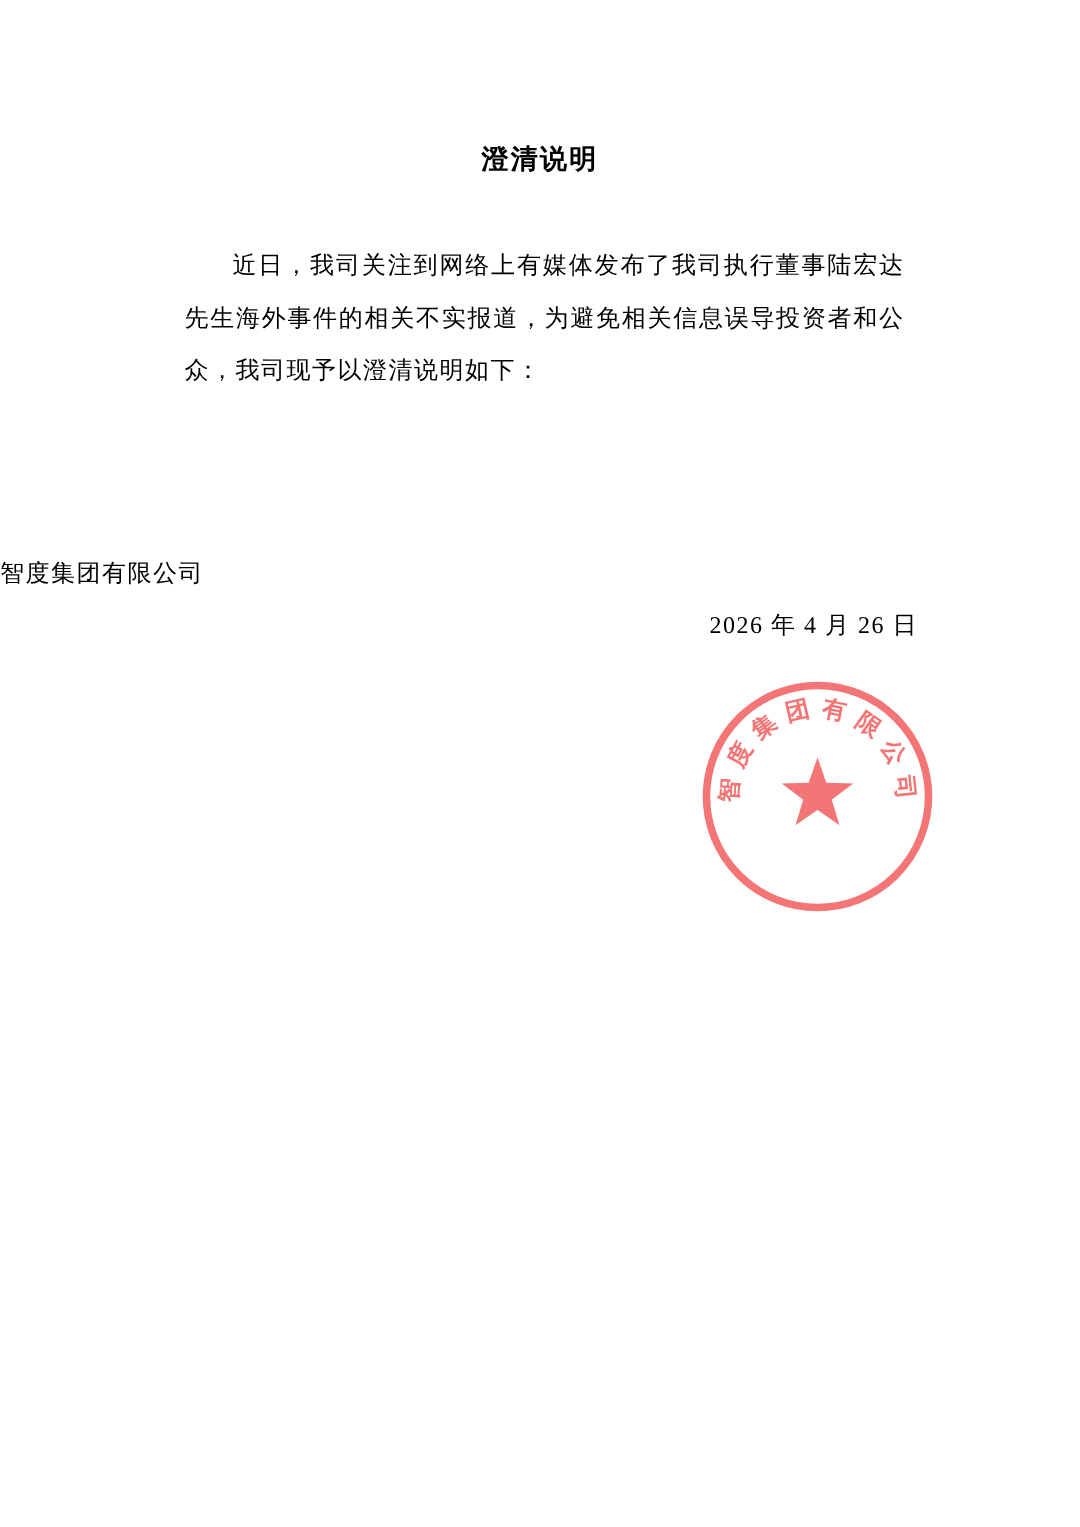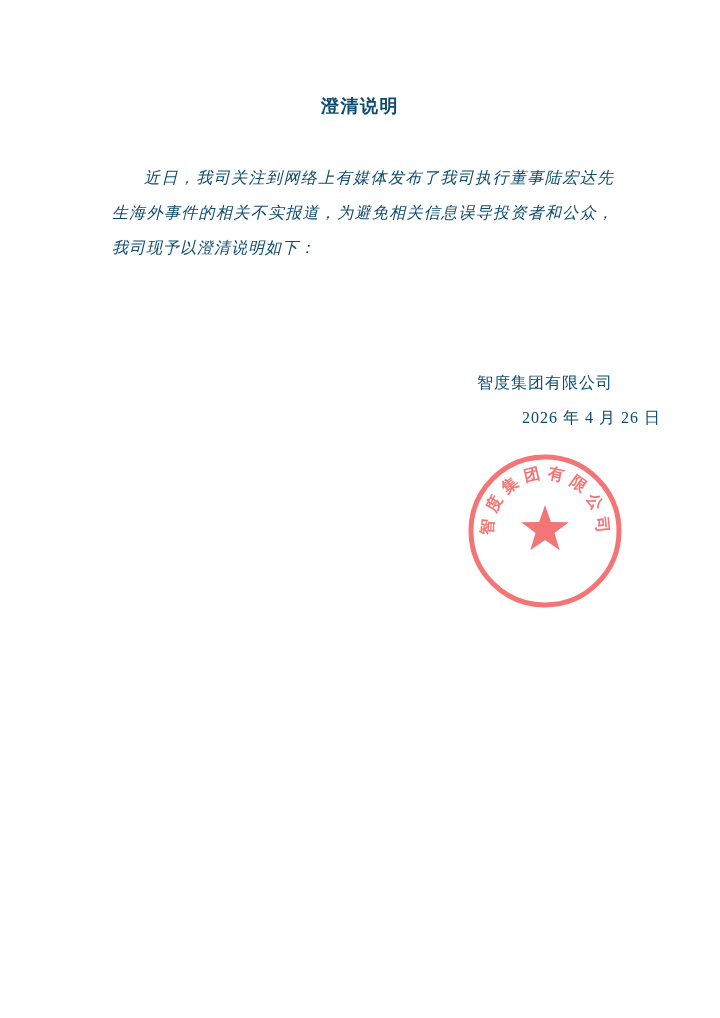--- a/index.html
+++ b/index.html
@@ -6,67 +6,65 @@
     margin: 0;
     padding: 0;
     background: #ffffff;
   }
   .page {
     position: relative;
     width: 720px;
     height: 888px;
     background: #ffffff;
     font-family: "Liberation Serif", "DejaVu Serif", serif;
-    color: #0c4a6e;
+    color: #000000;
     overflow: hidden;
   }
   .doc-title {
     margin: 0;
     padding-top: 94px;
     text-align: center;
     font-size: 18px;
     font-weight: bold;
     letter-spacing: 1.5px;
     line-height: 24px;
     position: relative;
     z-index: 2;
   }
   .doc-body {
     position: relative;
     z-index: 2;
     margin: 42px 100px 0 108px;
     width: 510px;
   }
   .doc-body p {
-    margin: 4px;
+    margin: 15px;
     text-indent: 2em;
     font-size: 16px;
     line-height: 35px;
     letter-spacing: 1px;
     text-align: justify;
-    font-style: italic;
   }
   .signature-block {
     position: relative;
     z-index: 2;
     margin-top: 100px;
   }
   .signature-company {
     font-size: 16px;
     line-height: 35px;
     letter-spacing: 1px;
-    text-align: right;
     padding-right: 107px;
   }
   .signature-date {
     font-size: 16px;
     line-height: 35px;
     letter-spacing: 1px;
     text-align: right;
-    padding-right: 59px;
+    padding-right: 108px;
   }
   .seal {
     position: absolute;
     left: 465px;
     top: 451px;
     width: 160px;
     height: 160px;
     z-index: 1;
     pointer-events: none;
   }

